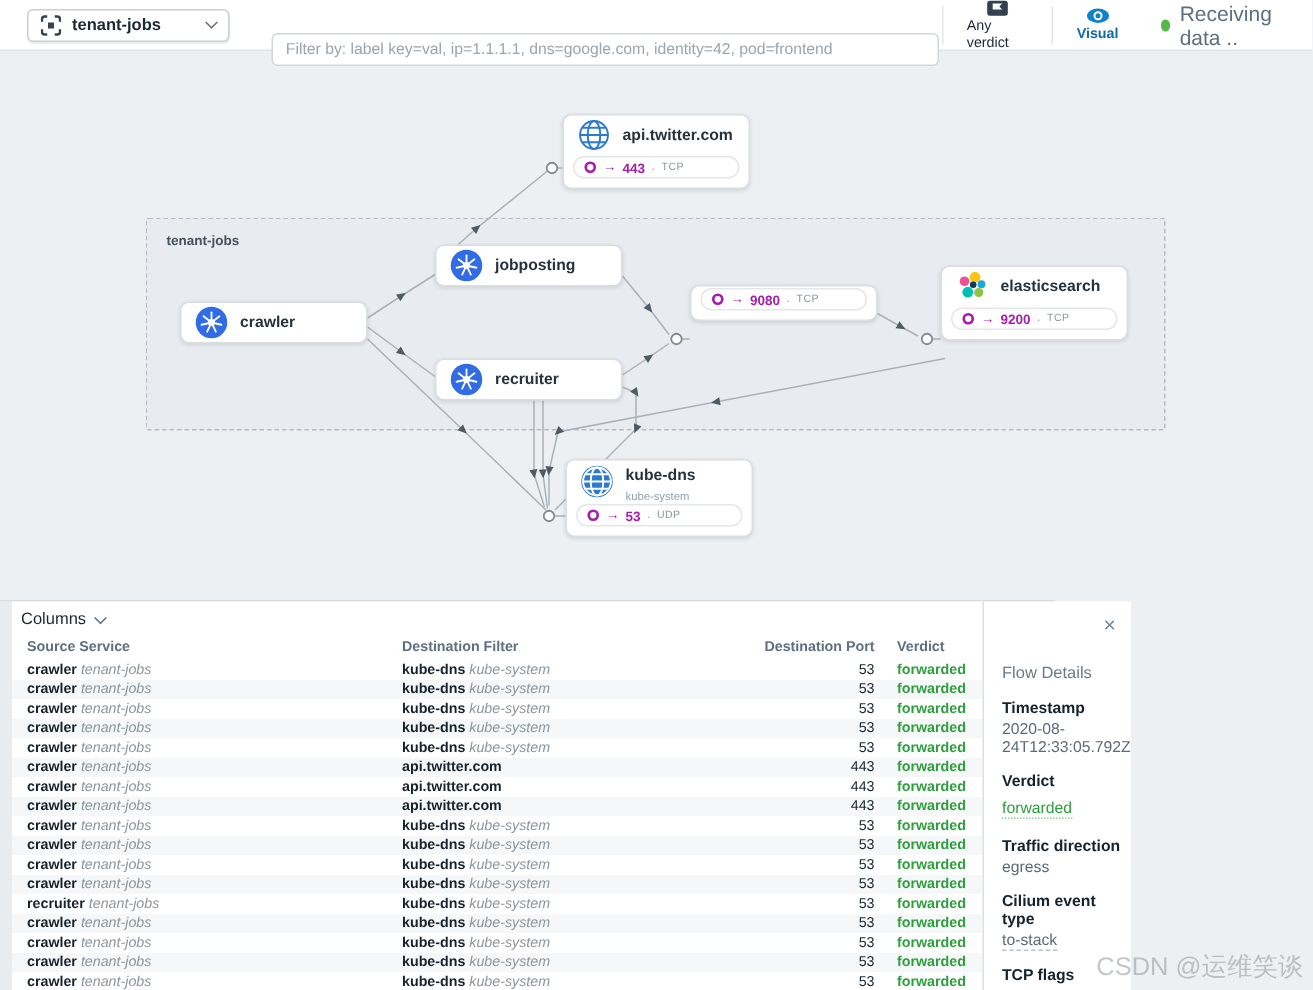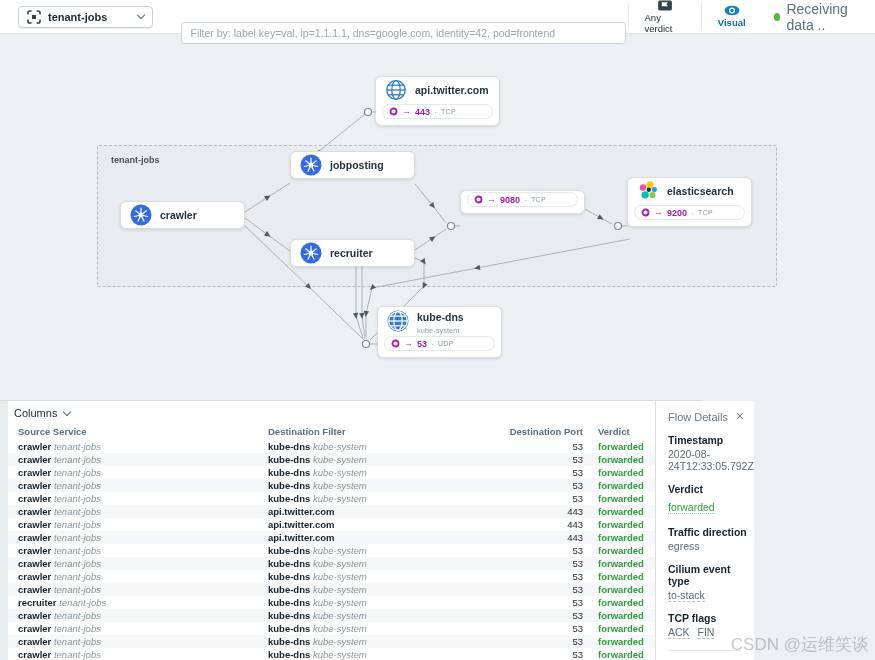--- a/index.html
+++ b/index.html
@@ -70,21 +70,21 @@
                    overflow:hidden; color:#1b2733; }
   .flow-table tbody tr:nth-child(even) { background:#f6f7f8; }
   .flow-table td b { font-weight:bold; color:#16222c; }
   .flow-table td i { color:#8a959e; font-style:italic; font-weight:normal; }
   .flow-table td.c-verdict { color:#2d9f3c; font-weight:bold; }
 
   
   .details { width:220px; height:260px; background:#fff; border-left:1px solid #dbe0e4;
              padding:10px 0 0 12px; position:relative; }
   .details .dhead { display:flex; align-items:center; }
-  .details .dtitle { font-size:11px; color:#6b7a85; }
+  .details .dtitle { font-size:11px; color:#6b7a85;margin-top:32px; }
   .dclose { position:absolute; right:10px; top:8px; font-size:14px; color:#738694;
             background:none; border:none; cursor:pointer; line-height:1; }
   .dsec { margin-top:11px; }
   .dsec .dl { font-size:10.5px; font-weight:bold; color:#16222c; margin-bottom:2px; }
   .dsec .dv { font-size:10.5px; color:#5c6b75; }
   .dv.green { color:#2d9f3c; border-bottom:1px dotted #8fc99a; display:inline-block; cursor:pointer; }
   .dv .tag { border-bottom:1px dashed #b9c2c9; cursor:pointer; }
   .dv .tag + .tag { margin-left:5px; }
   .ddivider { border-top:1px solid #e6eaed; margin:12px 12px 0 0; }
 
@@ -210,21 +210,21 @@
         <svg width="9" height="9">
             <circle cx="4.5" cy="4.5" r="3" fill="none" stroke="#a81cad" stroke-width="1.8"></circle>
           </svg>
         <span class="arrow">→</span>
         <span class="pnum">443</span>
         <span class="dotsep">·</span>
         <span class="proto">TCP</span>
       </div>
     </div>
 
-    <div class="node" style="left:290px; top:117px;">
+    <div class="node" style="left:290px; top:129px;">
       <div class="hd only">
         <svg class="nicon" viewBox="0 0 22 22">
             <use href="#k8s-wheel"></use>
           </svg>
         <span class="ttl">jobposting</span>
       </div>
     </div>
 
     <div class="node" style="left:120px; top:167px;">
       <div class="hd only">

